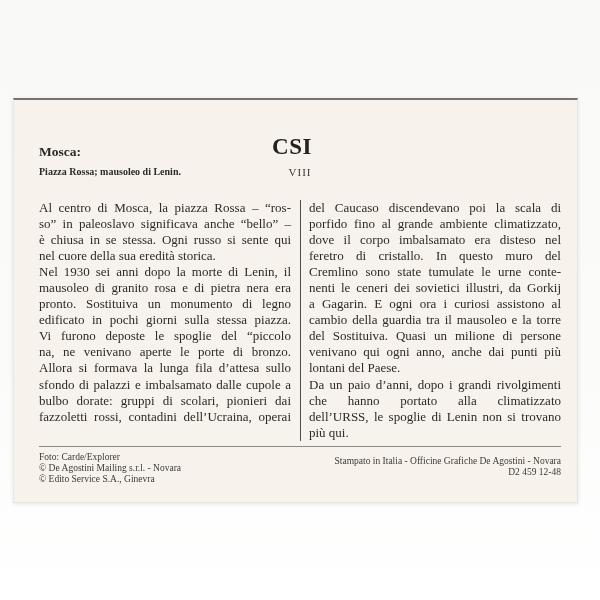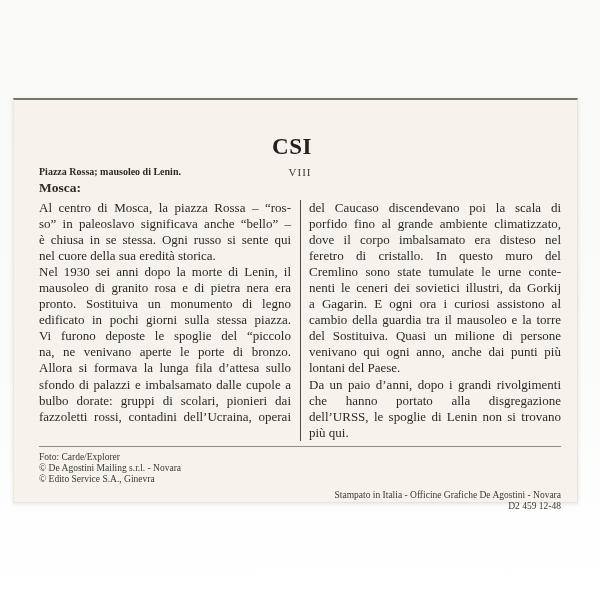--- a/index.html
+++ b/index.html
@@ -35,21 +35,21 @@
     color: #23221e;
   }
   .series-number {
     position: absolute; left: 0; right: 0; top: 66px;
     text-align: center;
     font-size: 11px; letter-spacing: 1px;
     color: #3c3b36;
   }
   .location {
     position: absolute; left: 0; top: 44px;
-    font-size: 13.5px; font-weight: bold; margin-top: 36px;
+    font-size: 13.5px; font-weight: bold;
   }
   .caption {
     position: absolute; left: 0; top: 66px;
     font-size: 10px;
     font-weight: bold;
   }
   .card-body { display: flex; height: 241px; }
   .text-column {
     width: 253px;
     font-size: 13px;
@@ -67,21 +67,20 @@
     background: #8b8a83;
     margin-top: 5px;
   }
   .card-footer {
     display: flex;
     justify-content: space-between;
     margin-top: 5px;
     font-size: 9.5px;
     line-height: 11.2px;
     color: #3a3934;
-    flex-direction: column;
   }
   .credits { text-align: left; }
   .imprint { text-align: right; margin-top: 4px; }
 </style>
 </head>
 <body>
 
 <div class="screen">
   <div class="postcard">
 
@@ -116,21 +115,21 @@
           <div class="tline">dove il corpo imbalsamato era disteso nel</div>
           <div class="tline">feretro di cristallo. In questo muro del</div>
           <div class="tline">Cremlino sono state tumulate le urne conte-</div>
           <div class="tline">nenti le ceneri dei sovietici illustri, da Gorkij</div>
           <div class="tline">a Gagarin. E ogni ora i curiosi assistono al</div>
           <div class="tline">cambio della guardia tra il mausoleo e la torre</div>
           <div class="tline">del Sostituiva. Quasi un milione di persone</div>
           <div class="tline">venivano qui ogni anno, anche dai punti più</div>
           <div class="tline end">lontani del Paese.</div>
           <div class="tline">Da un paio d’anni, dopo i grandi rivolgimenti</div>
-          <div class="tline">che hanno portato alla disgregazione</div>
+          <div class="tline">che hanno portato alla climatizzato</div>
           <div class="tline">dell’URSS, le spoglie di Lenin non si trovano</div>
           <div class="tline end">più qui.</div>
         </div>
     </div>
 
     <div class="footer-rule"></div>
 
     <div class="card-footer">
       <div class="credits">
         <div>Foto: Carde/Explorer</div>

